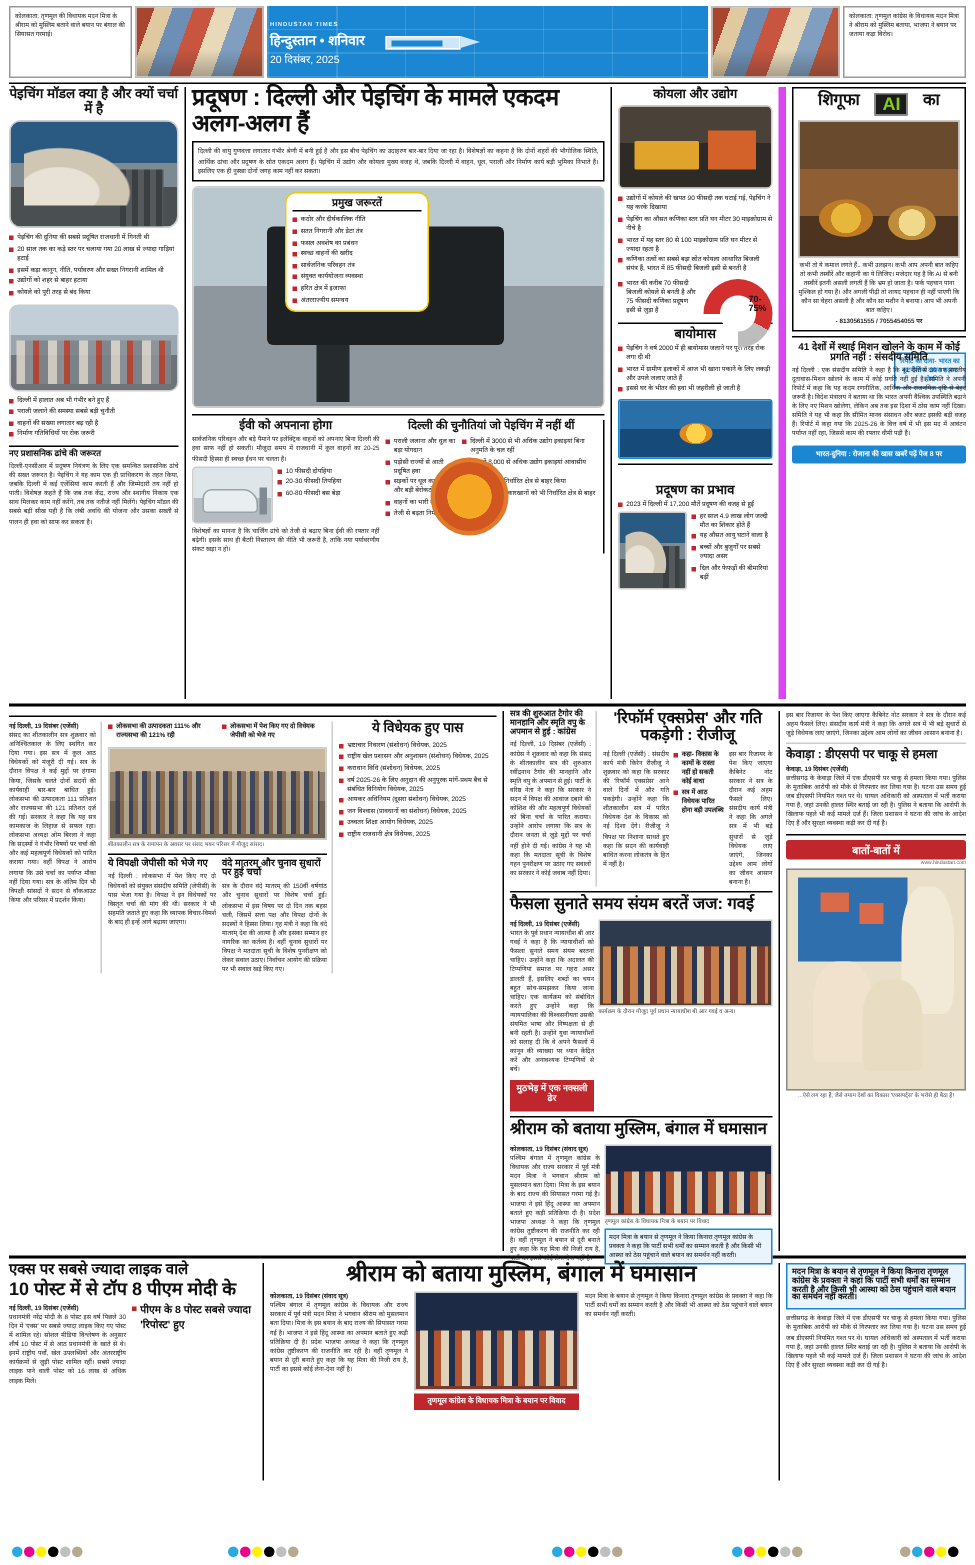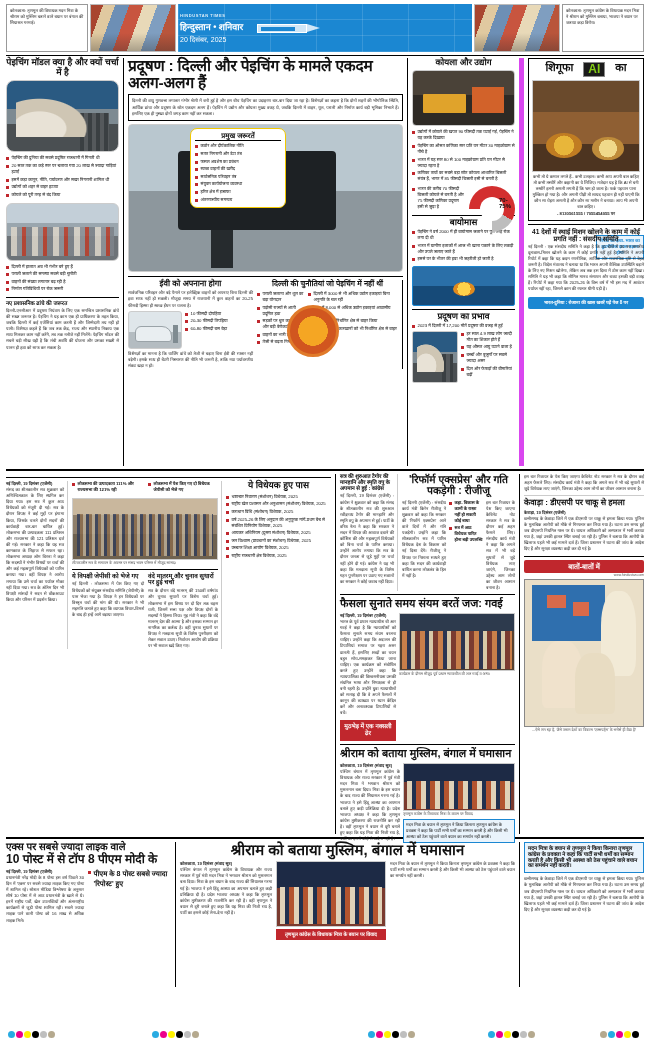--- a/index.html
+++ b/index.html
@@ -314,21 +314,21 @@
               <span>भारत में ग्रामीण इलाकों में आज भी खाना पकाने के लिए लकड़ी और उपले जलाए जाते हैं</span>
             </div>
           <div class="bul">
               <span>इससे घर के भीतर की हवा भी जहरीली हो जाती है</span>
             </div>
         </div>
       </div>
       <div class="box-b" style="height:40px;margin-top:2px;background:linear-gradient(#2a6fa8 0 50%,#164a78 50% 100%);position:relative;border-radius:2px;">
         <div style="position:absolute;left:50%;top:40%;transform:translateX(-50%);width:22px;height:14px;border-radius:50%;background:radial-gradient(circle,#ffd24a 0 50%,#e08a1e 51% 100%);"></div>
       </div>
-      <div class="hl sec-title" style="font-size:8.6px;margin-top:3px;border-top:1px solid #000;padding-top:2px;">प्रदूषण का प्रभाव</div>
+      <div class="hl sec-title" style="font-size:8.6px;margin-top:3px;border-top:1px solid #000;padding-top:12px;">प्रदूषण का प्रभाव</div>
       <div class="bul" style="margin-top:2px;">
           <span>2023 में दिल्ली में 17,200 मौतें प्रदूषण की वजह से हुईं</span>
         </div>
       <div style="display:flex;gap:3px;">
         <div class="ph smoke" style="width:46px;height:52px;border-radius:2px;"></div>
         <div style="flex:1;">
           <div class="bul">
               <span>हर साल 4.9 लाख लोग जल्दी मौत का शिकार होते हैं</span>
             </div>
           <div class="bul">

